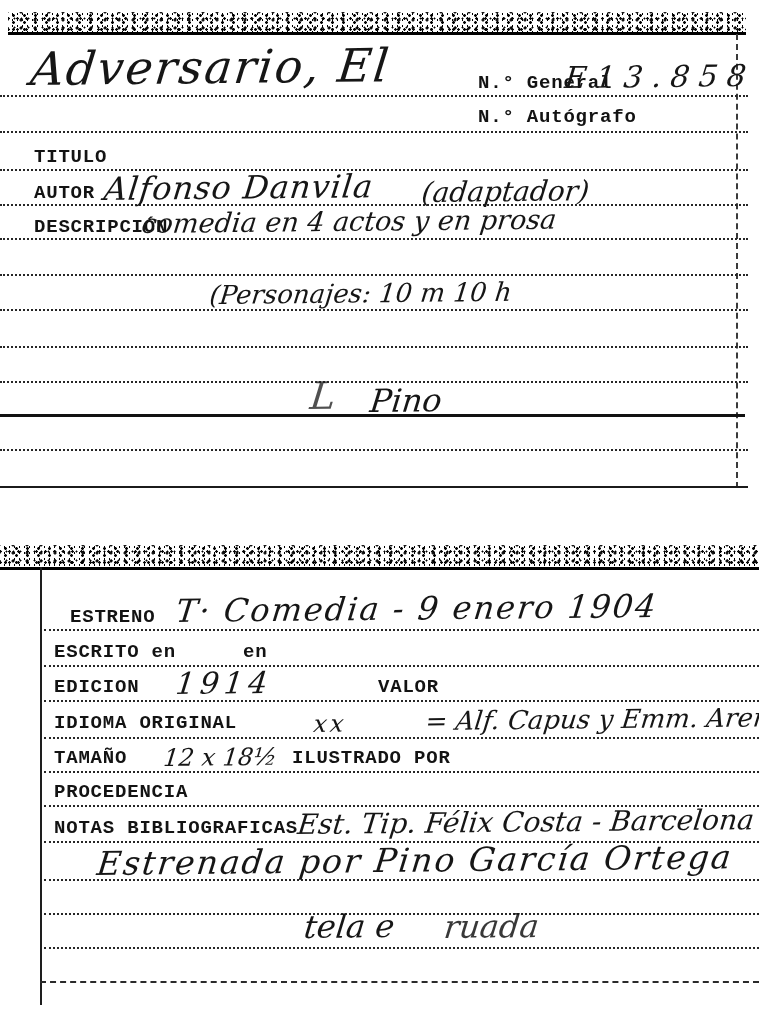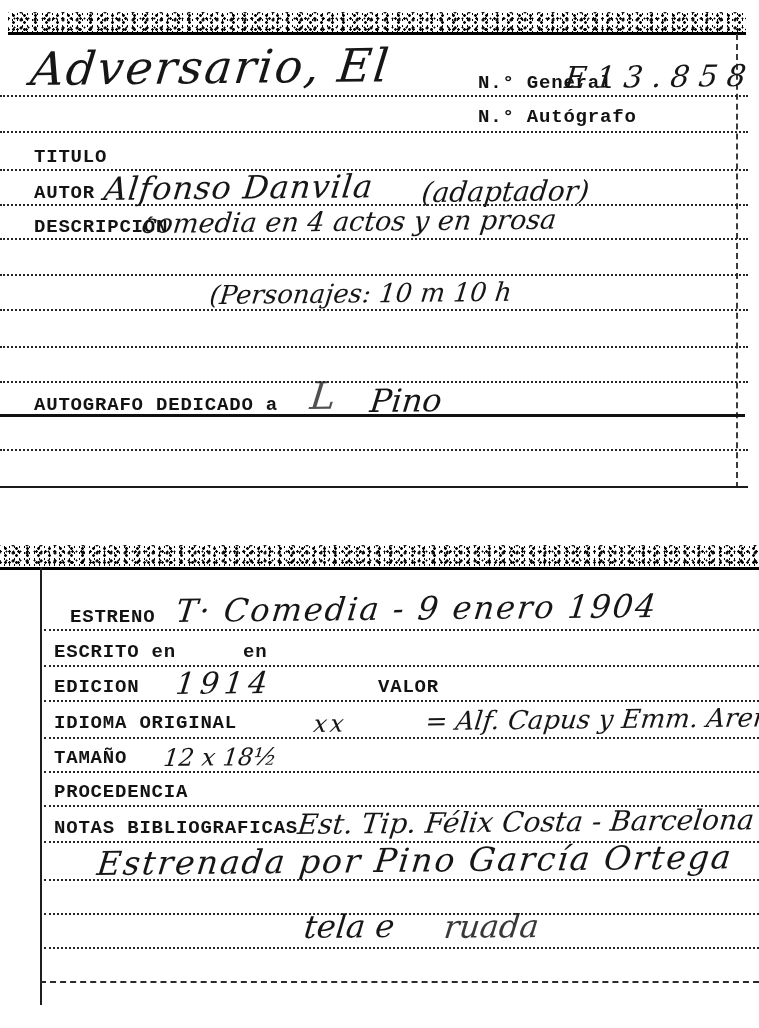--- a/index.html
+++ b/index.html
@@ -88,21 +88,20 @@
 
   <div class="lbl" style="left:34px;top:182px;">AUTOR</div>
   <div class="hw" style="left:102px;top:170px;font-size:32px;letter-spacing:1px;">Alfonso Danvila</div>
   <div class="hw" style="left:420px;top:176px;font-size:28px;">(adaptador)</div>
 
   <div class="lbl" style="left:34px;top:216px;">DESCRIPCIÓN</div>
   <div class="hw" style="left:140px;top:208px;font-size:27px;">comedia en 4 actos y en prosa</div>
 
   <div class="hw" style="left:208px;top:280px;font-size:26px;">(Personajes: 10 m 10 h</div>
 
-  <div class="lbl" style="left:34px;top:394px;">AUTOGRAFO DEDICADO a</div>
   <div class="hw" style="left:308px;top:374px;font-size:38px;opacity:.75;">L</div>
   <div class="hw" style="left:368px;top:382px;font-size:32px;">Pino</div>
 
   <div class="speckle" style="left:0;top:545px;width:759px;height:22px;"></div>
   <div class="vline left" style="left:40px;top:567px;height:438px;"></div>
 
   <div class="rule" style="left:44px;top:629px;width:715px;"></div>
   <div class="rule" style="left:44px;top:665px;width:715px;"></div>
   <div class="rule" style="left:44px;top:700px;width:715px;"></div>
   <div class="rule" style="left:44px;top:737px;width:715px;"></div>
@@ -123,20 +122,21 @@
   <div class="lbl" style="left:54px;top:676px;">EDICION</div>
   <div class="hw" style="left:174px;top:666px;font-size:30px;letter-spacing:5px;">1914</div>
   <div class="lbl" style="left:378px;top:676px;">VALOR</div>
 
   <div class="lbl" style="left:54px;top:712px;">IDIOMA ORIGINAL</div>
   <div class="hw" style="left:312px;top:710px;font-size:24px;letter-spacing:3px;">xx</div>
   <div class="hw" style="left:424px;top:706px;font-size:26px;">= Alf. Capus y Emm. Arene</div>
 
   <div class="lbl" style="left:54px;top:747px;">TAMAÑO</div>
   <div class="hw" style="left:162px;top:744px;font-size:24px;">12 x 18½</div>
+  <div class="lbl" style="left:292px;top:747px;">ILUSTRADO POR</div>
 
   <div class="lbl" style="left:54px;top:781px;">PROCEDENCIA</div>
 
   <div class="lbl" style="left:54px;top:817px;">NOTAS BIBLIOGRAFICAS</div>
   <div class="hw" style="left:296px;top:808px;font-size:28px;">Est. Tip. Félix Costa - Barcelona</div>
   <div class="hw" style="left:95px;top:844px;font-size:33px;letter-spacing:2px;">Estrenada por Pino García Ortega</div>
 
   <div class="hw" style="left:302px;top:908px;font-size:32px;">tela e</div>
   <div class="hw" style="left:442px;top:908px;font-size:32px;opacity:.85;">ruada</div>
 

